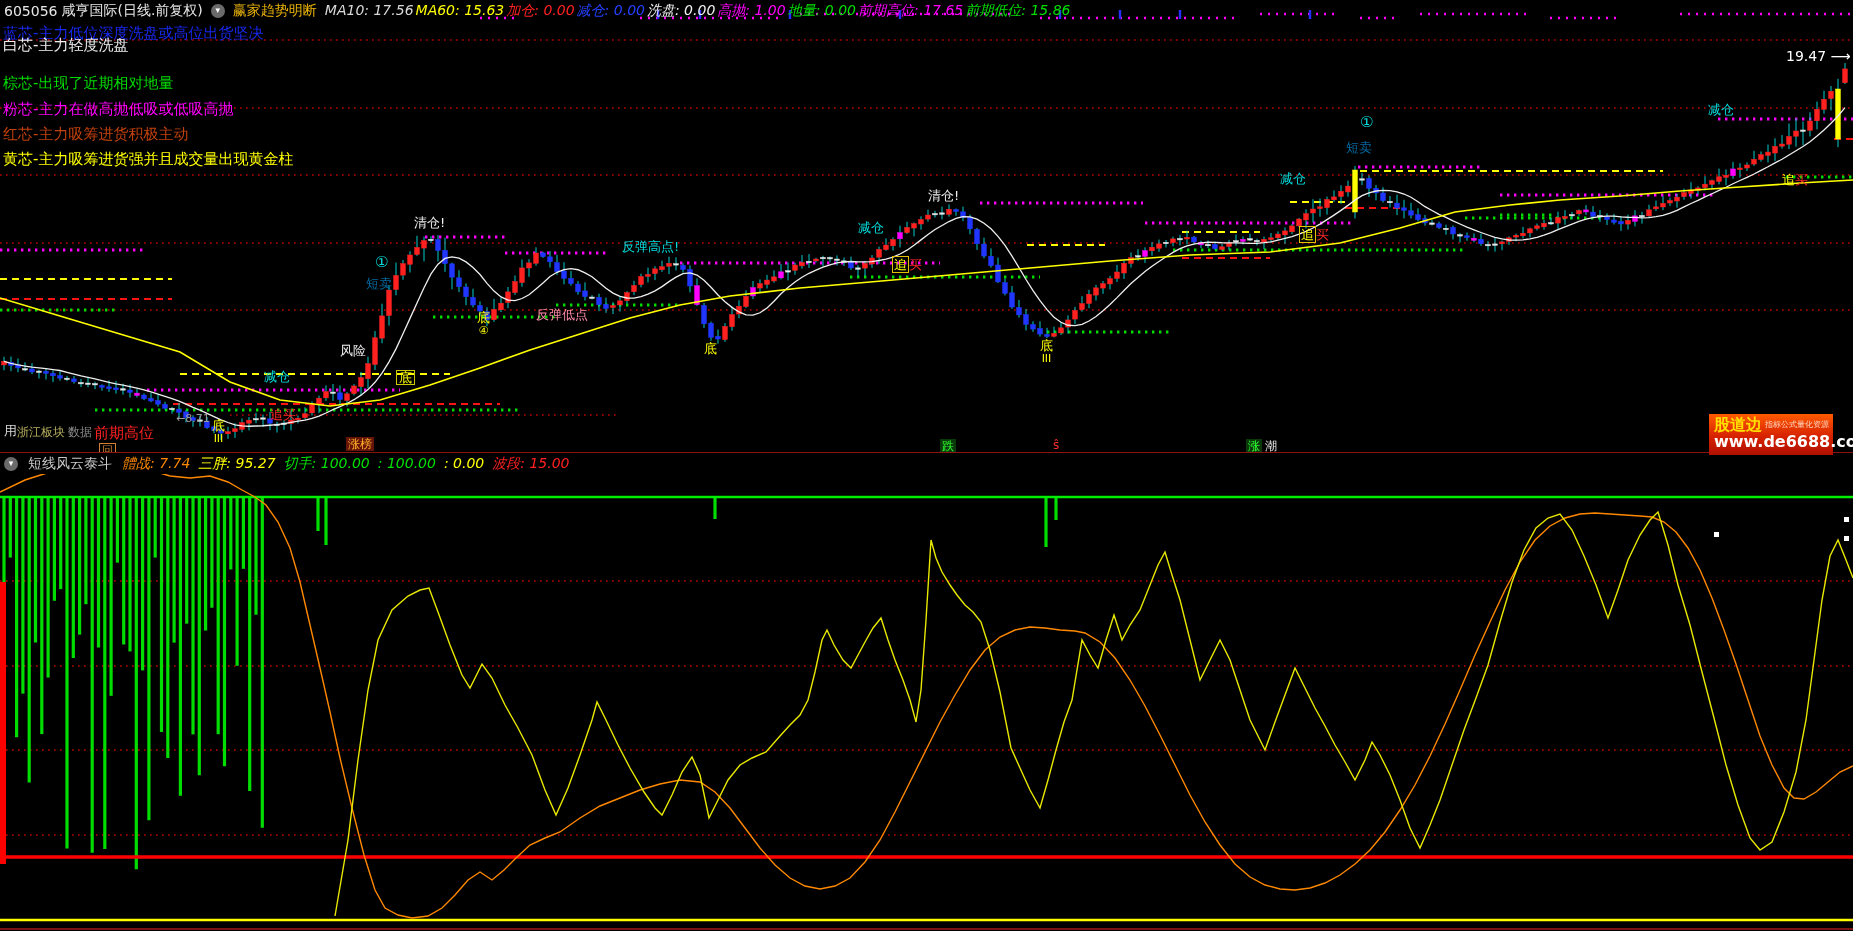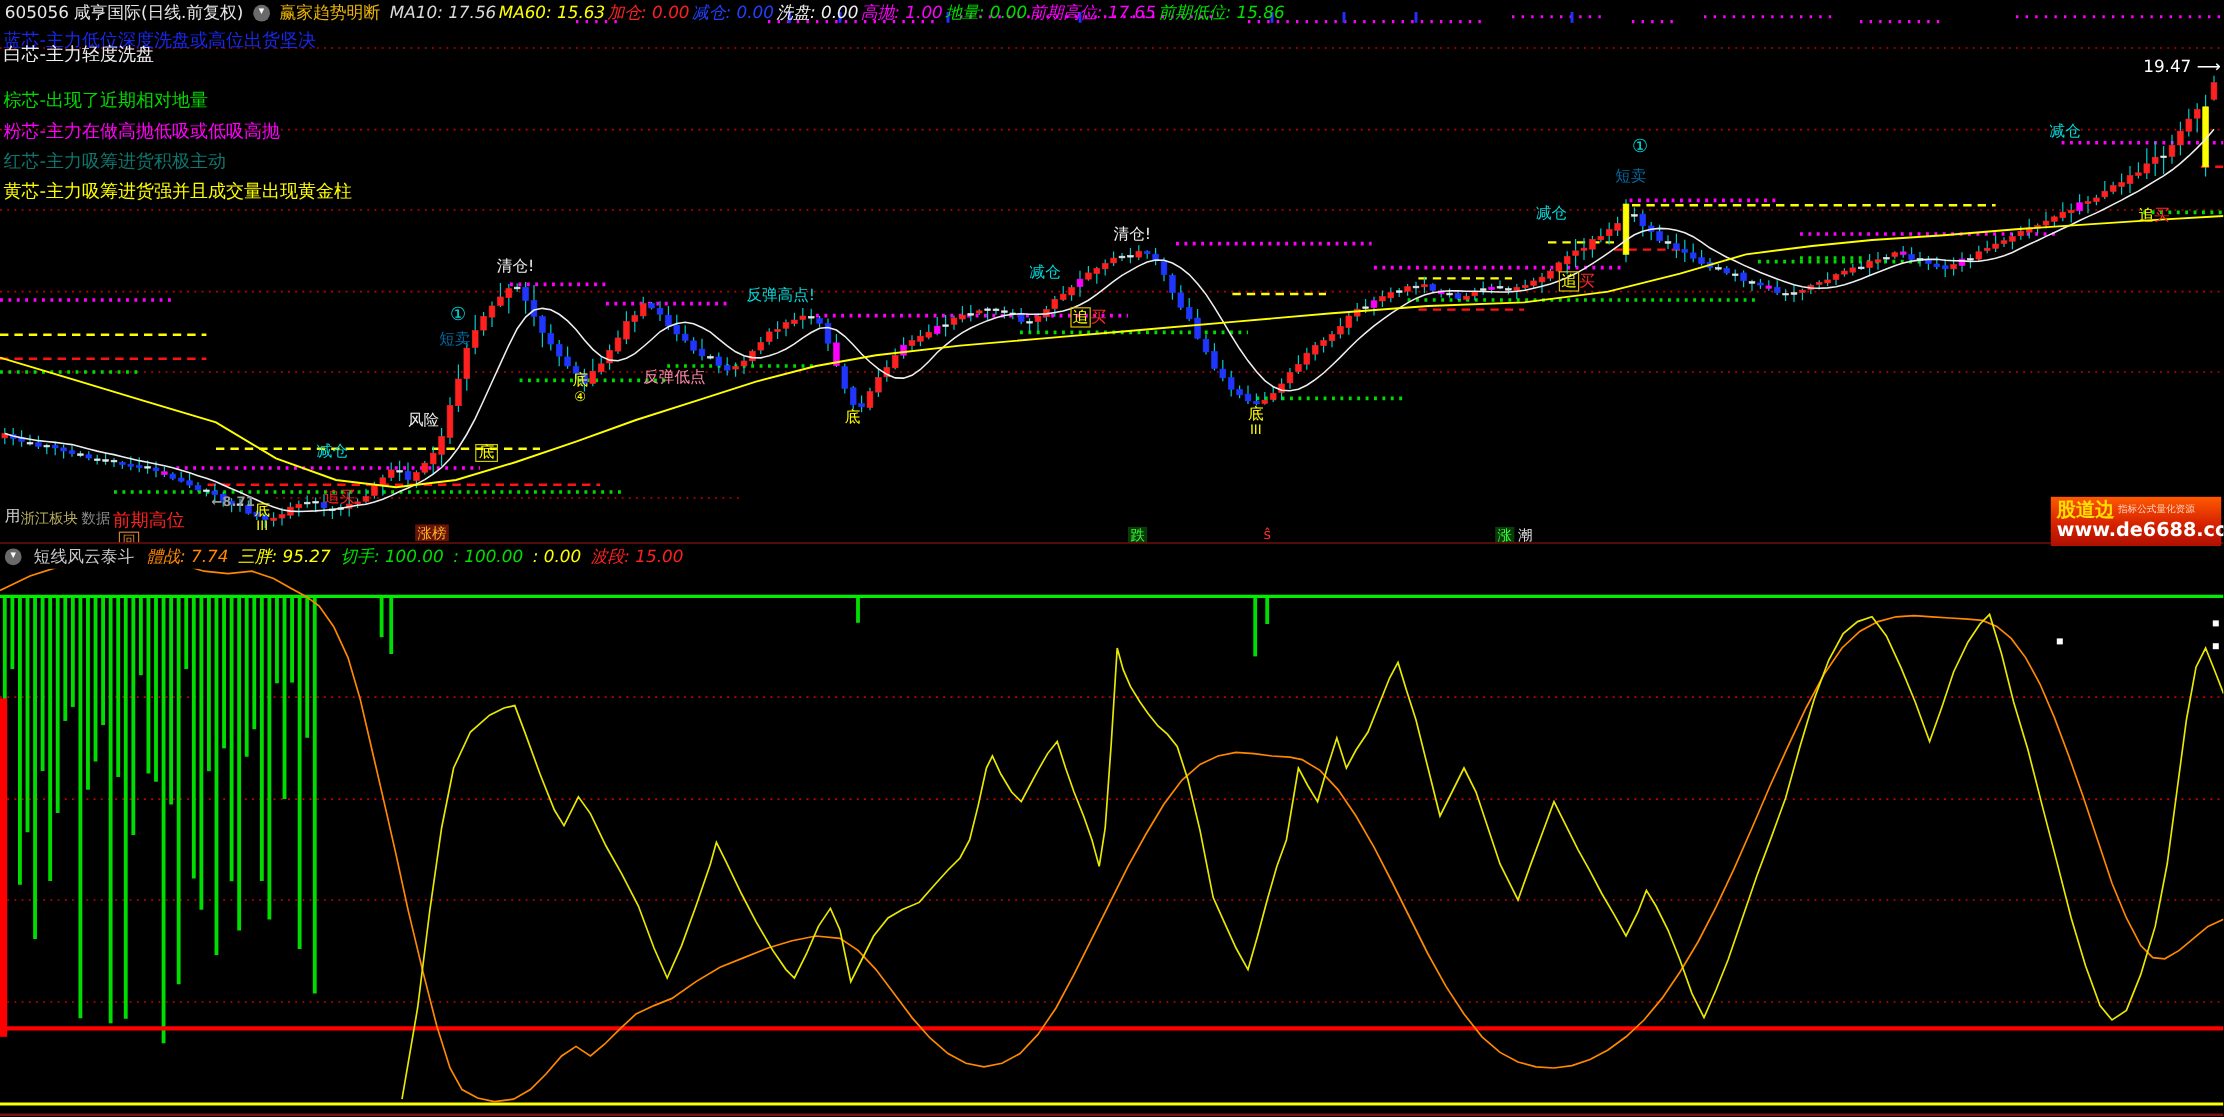--- a/index.html
+++ b/index.html
@@ -25,21 +25,21 @@
   .zhui-y{color:#ffff00}.zhui-yb{color:#ffff00;border:1px solid #e0c000;padding:0 1px}.zhui-r{color:#ff2828}
   
   .tick-item{position:absolute;font-size:12px;line-height:14px;white-space:nowrap;z-index:22;padding:0 2px;}
   .tick-boxed{border:1px solid #d08030;}
   
   #sub-head{position:absolute;left:0;top:452px;width:1853px;height:21px;background:#000;
             border-top:1px solid #8a1410;display:flex;align-items:center;gap:10px;font-size:14px;
             white-space:nowrap;z-index:30;padding-left:4px;}
   #sub-head .title{color:#c8c8c8;}
   
-  #watermark{position:absolute;left:1709px;top:414px;width:142px;height:41px;z-index:40;
+  #watermark{position:absolute;left:1709px;top:414px;width:124px;height:41px;z-index:40;
              background:linear-gradient(180deg,#ff5a00 0%,#d62200 55%,#b01000 100%);
              padding:2px 4px 0 5px;box-sizing:border-box;}
   #watermark .row1{display:flex;align-items:center;gap:3px;}
   #watermark .brand{color:#ffe000;font-size:16px;font-weight:bold;line-height:17px;}
   #watermark .tagline{color:#ffd2c0;font-size:8px;line-height:9px;}
   #watermark .url{color:#ffffff;font-size:16px;font-weight:bold;line-height:18px;letter-spacing:0px;}
 </style>
 </head>
 <body>
 
@@ -51,21 +51,21 @@
     <span class="circ-icon">▾</span>
     <span style="color:#eab308;">赢家趋势明断</span>
     <span id="header-fields"><span class="hfield" style="color: rgb(216, 216, 216);">MA10: 17.56</span><span class="hfield" style="color: rgb(255, 255, 0);">MA60: 15.63</span><span class="hfield" style="color: rgb(255, 32, 32);">加仓: 0.00</span><span class="hfield" style="color: rgb(36, 64, 255);">减仓: 0.00</span><span class="hfield" style="color: rgb(240, 240, 240);">洗盘: 0.00</span><span class="hfield" style="color: rgb(255, 0, 255);">高抛: 1.00</span><span class="hfield" style="color: rgb(0, 224, 0);">地量: 0.00</span><span class="hfield" style="color: rgb(255, 0, 255);">前期高位: 17.65</span><span class="hfield" style="color: rgb(0, 224, 0);">前期低位: 15.86</span></span>
   </div>
 
   <div id="legend">
       <div class="legend-line" style="color: rgb(24, 40, 240); top: 24px;">蓝芯-主力低位深度洗盘或高位出货坚决</div>
       <div class="legend-line" style="color: rgb(240, 240, 240); top: 36px;">白芯-主力轻度洗盘</div>
       <div class="legend-line" style="color: rgb(0, 220, 0); top: 74.4px;">棕芯-出现了近期相对地量</div>
       <div class="legend-line" style="color: rgb(255, 0, 255); top: 99.6px;">粉芯-主力在做高抛低吸或低吸高抛</div>
-      <div class="legend-line" style="color: #0f766e; top: 124.8px;">红芯-主力吸筹进货积极主动</div>
+      <div class="legend-line" style="color: #c2410c; top: 124.8px;">红芯-主力吸筹进货积极主动</div>
       <div class="legend-line" style="color: rgb(255, 255, 0); top: 150px;">黄芯-主力吸筹进货强并且成交量出现黄金柱</div>
     </div>
 
   <svg id="chart-svg" width="1853" height="931">
       <line x1="0" y1="40" x2="1853" y2="40" stroke="#c00202" stroke-width="1.4" stroke-dasharray="1.6 4.4"></line>
       <line x1="0" y1="108" x2="1853" y2="108" stroke="#c00202" stroke-width="1.4" stroke-dasharray="1.6 4.4"></line>
       <line x1="0" y1="175" x2="1853" y2="175" stroke="#c00202" stroke-width="1.4" stroke-dasharray="1.6 4.4"></line>
       <line x1="0" y1="243" x2="1853" y2="243" stroke="#c00202" stroke-width="1.4" stroke-dasharray="1.6 4.4"></line>
       <line x1="0" y1="310" x2="1853" y2="310" stroke="#c00202" stroke-width="1.4" stroke-dasharray="1.6 4.4"></line>
       <line x1="230" y1="415" x2="620" y2="415" stroke="#c00202" stroke-width="1.4" stroke-dasharray="1.6 4.4"></line>
@@ -711,21 +711,21 @@
     </svg>
 
   <div id="annos">
       <div class="anno a-white" style="left: 414px; top: 216px;">清仓!</div>
       <div class="anno a-cyan-circ" style="left: 375px; top: 256px;">①</div>
       <div class="anno a-green" style="left: 366px; top: 277px;">短卖</div>
       <div class="anno a-white" style="left: 340px; top: 344px;">风险</div>
       <div class="anno a-yellow-boxed" style="left: 396px; top: 370px;">底</div>
       <div class="anno a-cyan" style="left: 264px; top: 370px;">减仓</div>
       <div class="anno a-red" style="left: 270px; top: 408px;">追买</div>
-      <div class="anno a-gray" style="left: 176px; top: 412px; font-weight: bold;">←8.71</div>
+      <div class="anno a-gray" style="left: 176px; top: 412px;">←8.71</div>
       <div class="anno a-yellow" style="left: 212px; top: 419px;">底<span class="sub">III</span></div>
       <div class="anno a-yellow" style="left: 477px; top: 311px;">底<span class="sub">④</span></div>
       <div class="anno a-pink" style="left: 536px; top: 308px;">反弹低点</div>
       <div class="anno a-cyan" style="left: 590px; top: 240px; margin-left: 32px;">反弹高点!</div>
       <div class="anno a-yellow" style="left: 704px; top: 342px;">底</div>
       <div class="anno a-cyan" style="left: 858px; top: 221px;">减仓</div>
       <div class="anno a-white" style="left: 928px; top: 189px;">清仓!</div>
       <div class="anno a-zhui-box" style="left: 892px; top: 258px;"><span class="zhui-yb">追</span><span class="zhui-r">买</span></div>
       <div class="anno a-yellow" style="left: 1040px; top: 339px;">底<span class="sub">III</span></div>
       <div class="anno a-cyan" style="left: 1280px; top: 172px;">减仓</div>

